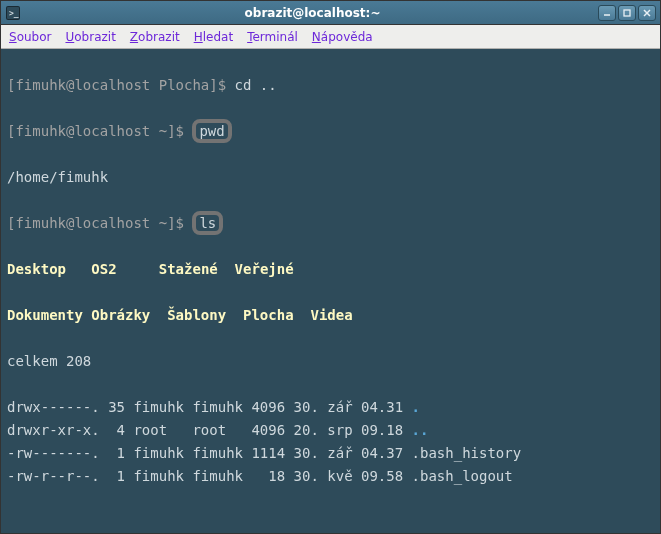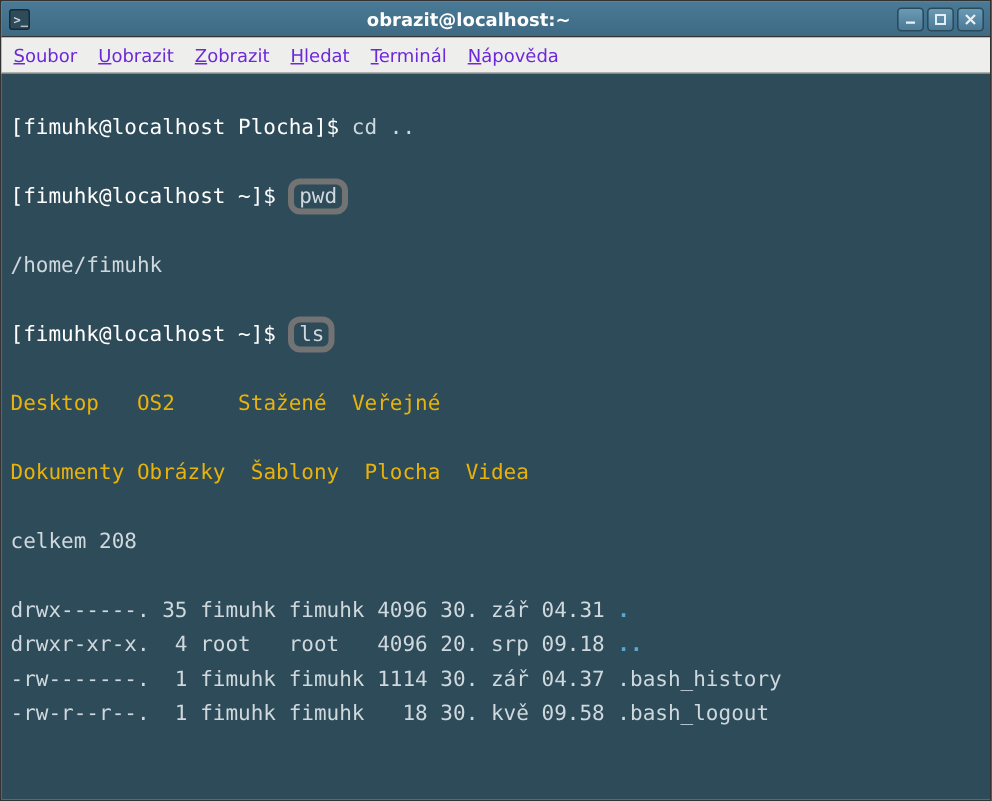--- a/index.html
+++ b/index.html
@@ -59,30 +59,30 @@
     background: #2e4b5a;
     font-family: "DejaVu Sans Mono", monospace;
     font-size: 14px;
     line-height: 23px;
     color: #cfd8dd;
     padding: 2px 6px;
     height: 484px;
     white-space: pre;
     overflow: hidden;
   }
-  .prompt { color: #ffffff; }
+  .prompt { color: #a3a3a3; }
   .cmd { color: #cfd8dd; }
   .hl-red {
     border: 4px solid #737373;
     border-radius: 8px;
     padding: 0 3px;
     color: #cfd8dd;
   }
   .blue  { color: #5aa7d6; font-weight: bold; }
-  .bblue { color: #eab308; font-weight: normal; }
+  .bblue { color: #fef9c3; font-weight: bold; }
   .dim   { color: #cfd8dd; }
   .line { display: block; }
   .row { display: flex; }
   .row span { white-space: pre; }
 </style>
 </head>
 <body>
 
 <div class="window">
 

